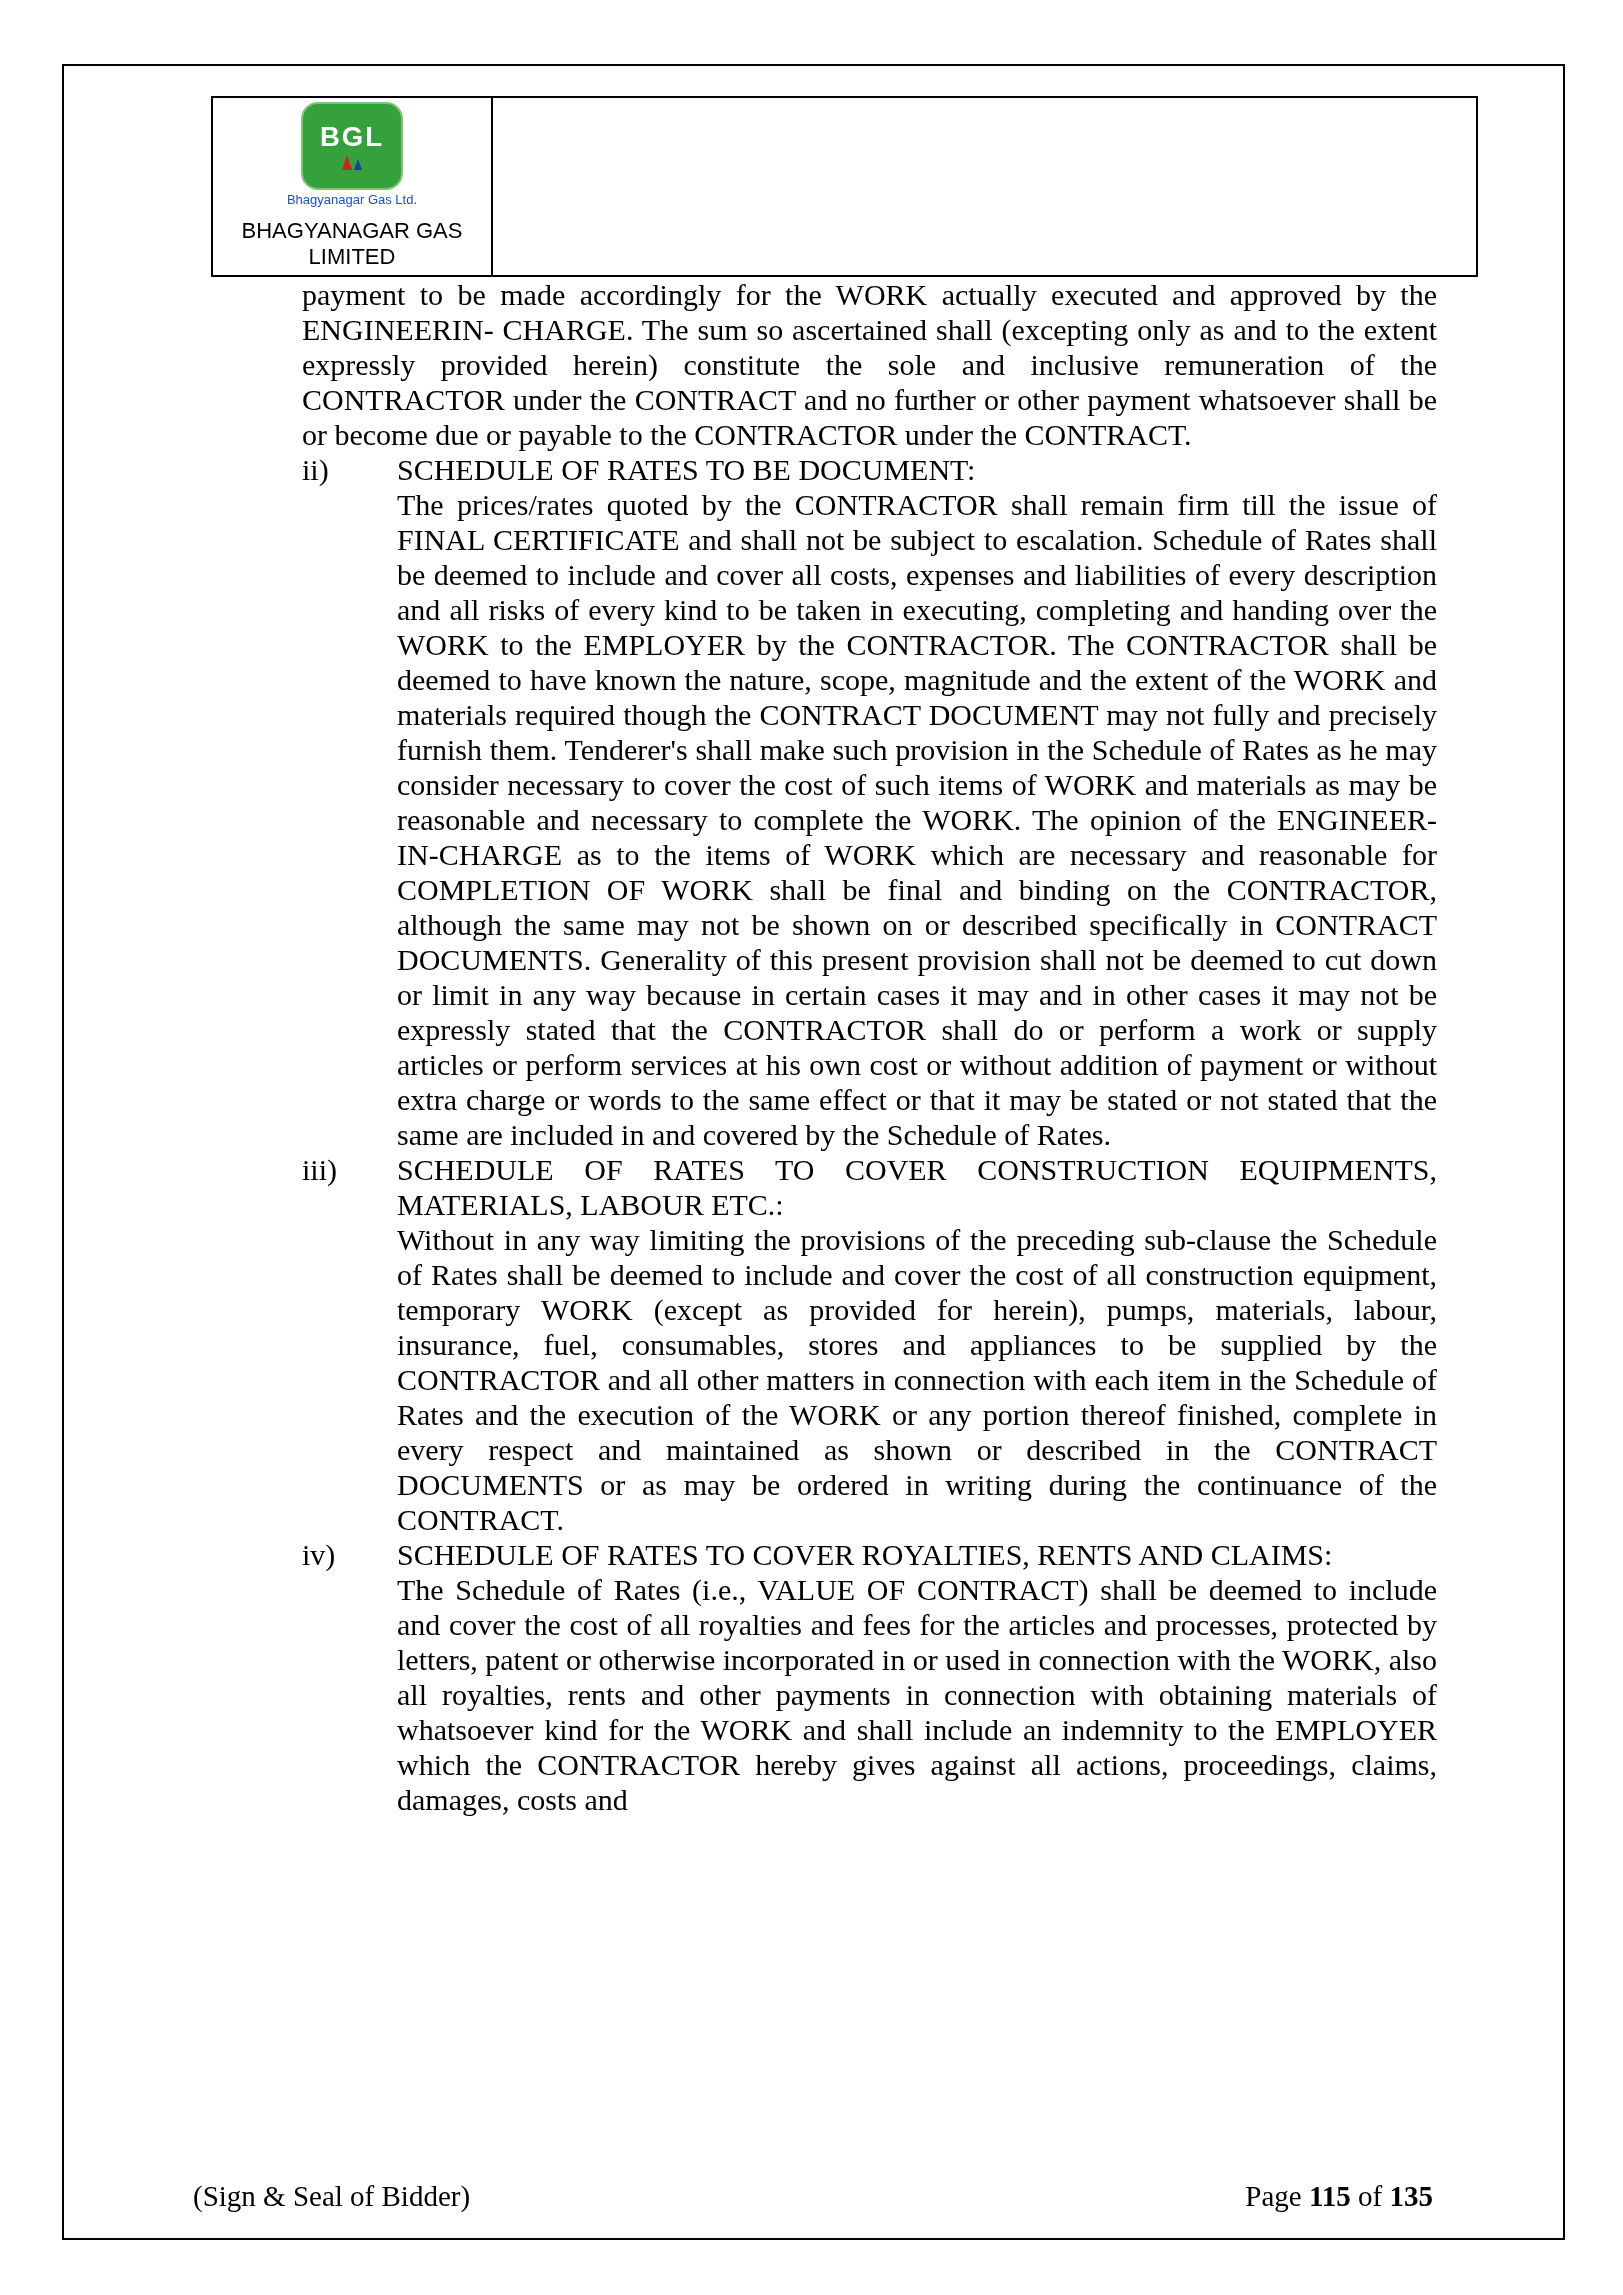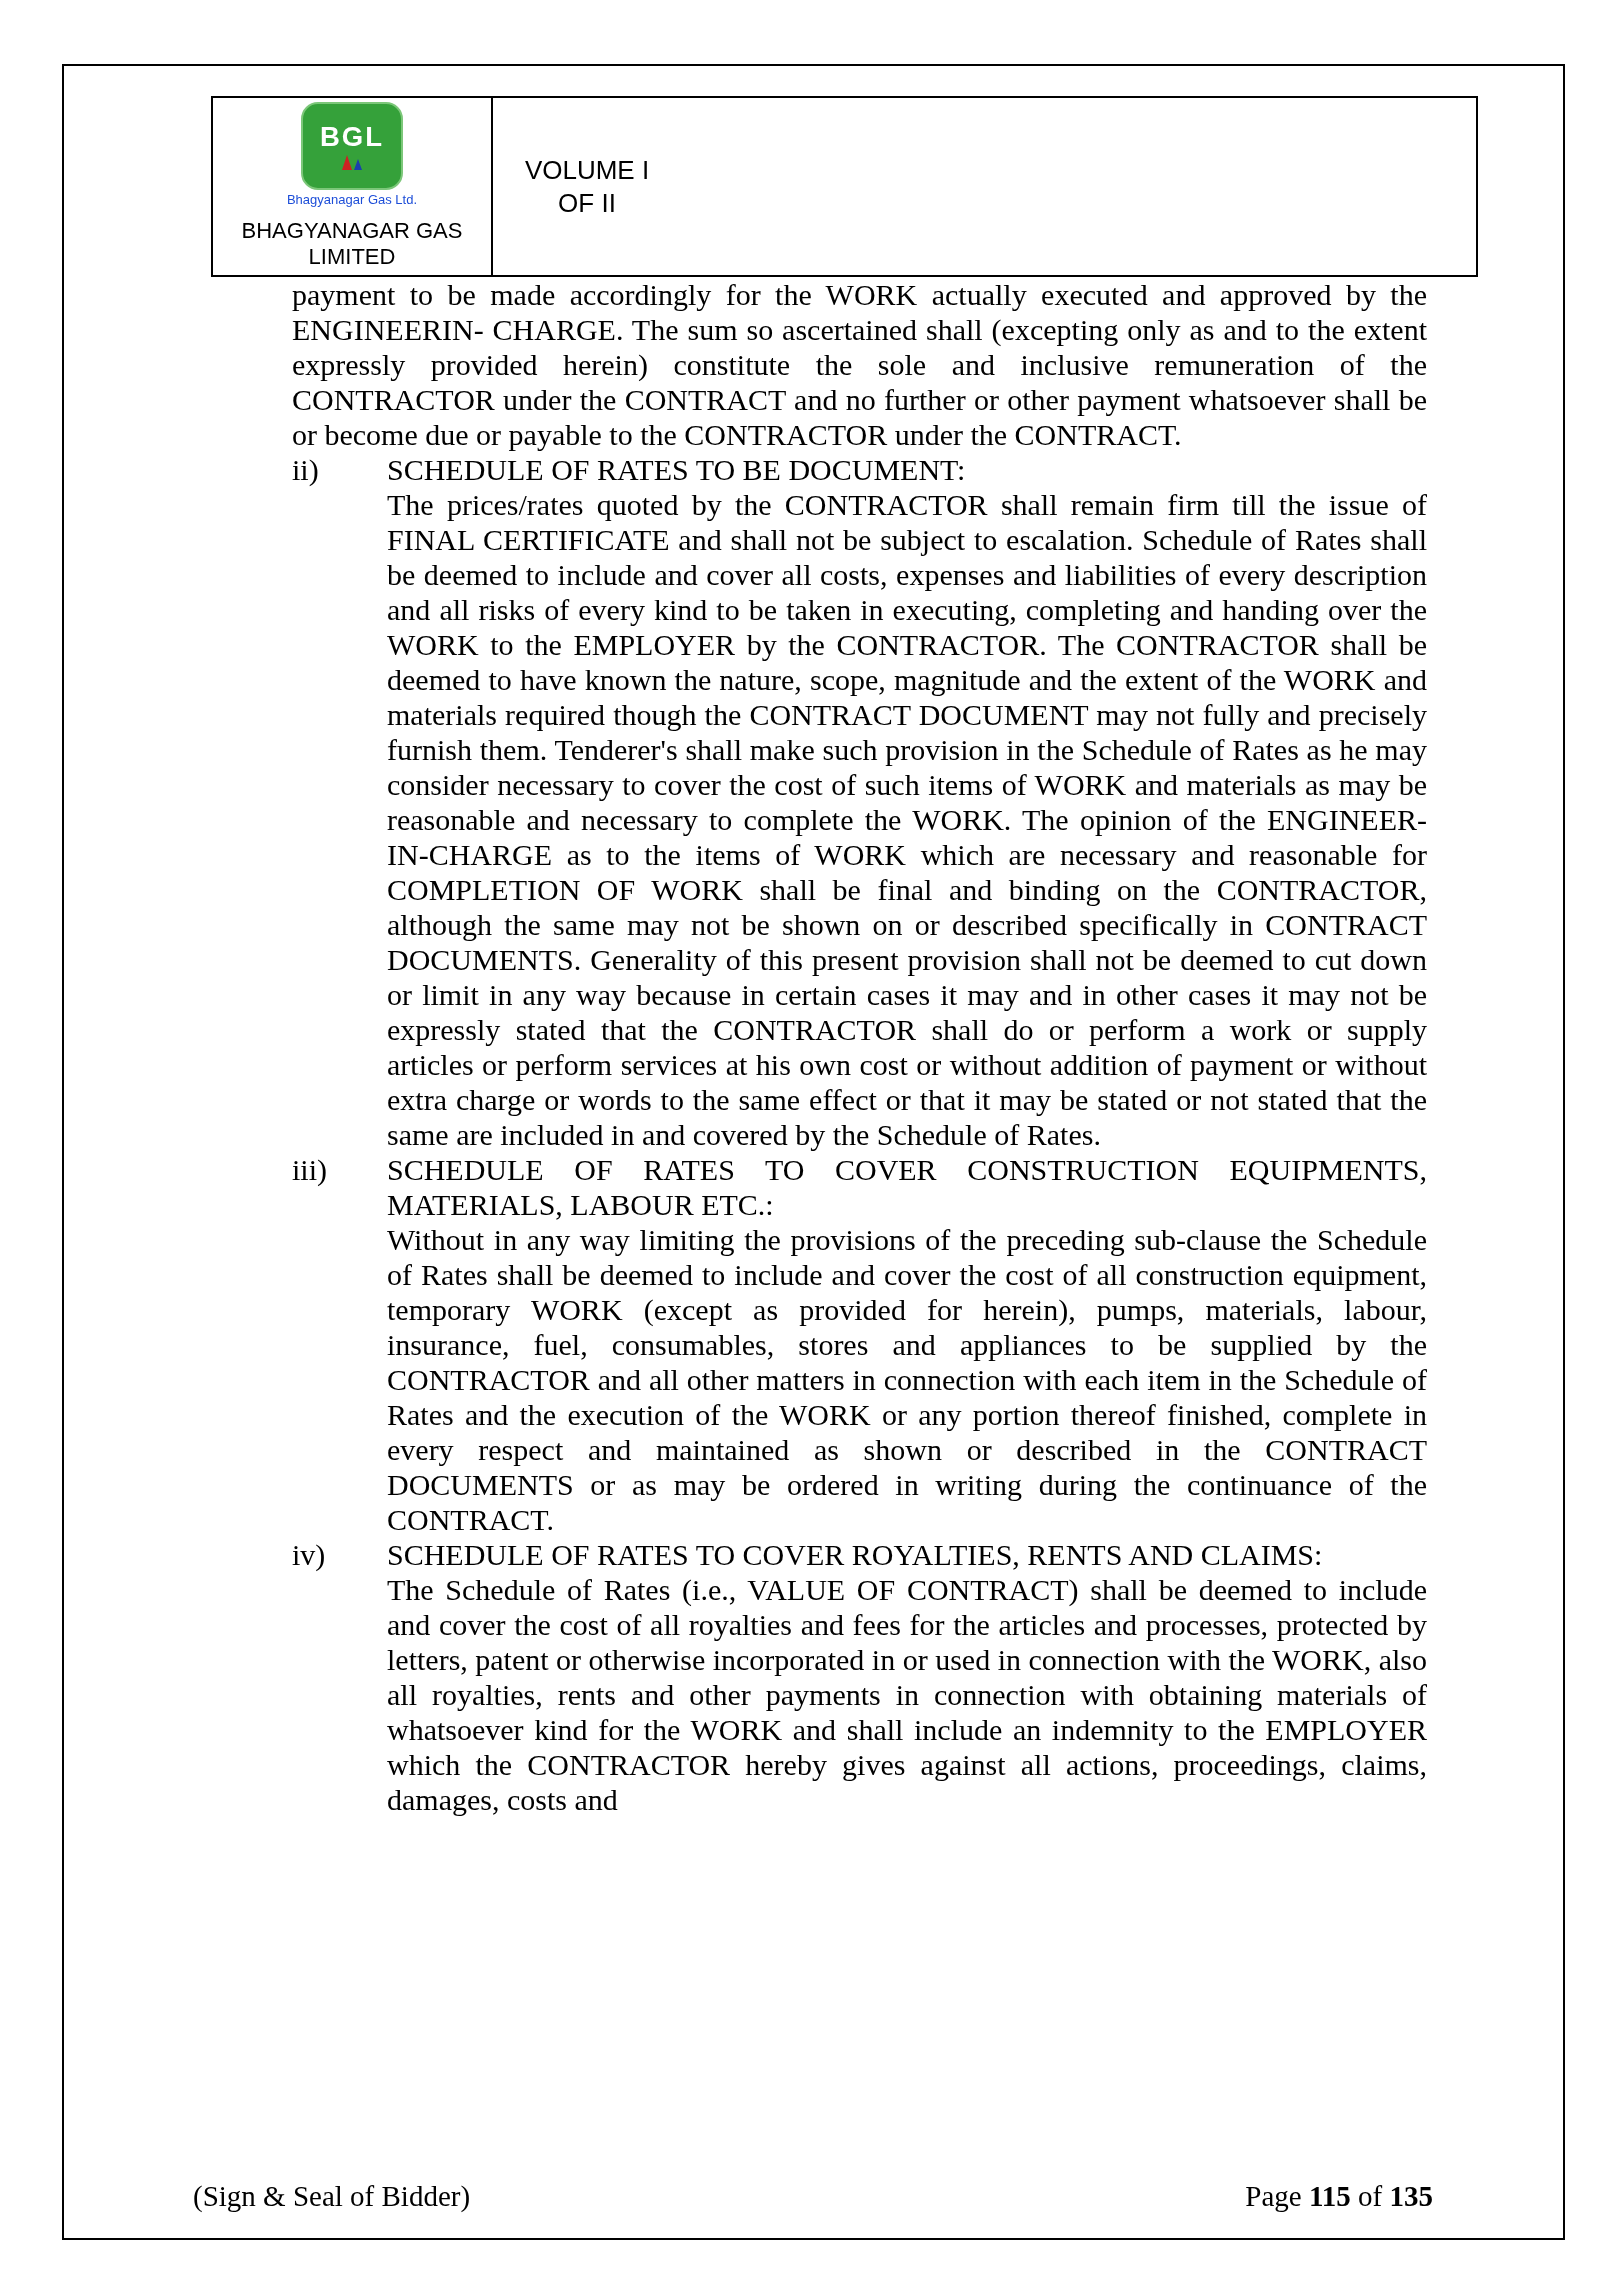--- a/index.html
+++ b/index.html
@@ -39,21 +39,21 @@
   .logo-sub { font-size:13px; color:#1d4ed8; margin-top:2px; white-space:nowrap; }
   .org-name {
     margin-top:11px; font-size:22px; line-height:26px; text-align:center;
     color:#000; width:236px;
   }
   .header-title { font-size:29.4px; line-height:37px; text-align:justify; }
   .header-bid { font-size:29.4px; line-height:37px; text-align:center; }
   .volume-line { font-size:26px; line-height:33px; }
   
   .content {
-    position:absolute; left:292px; top:277px; width:1135px;
+    position:absolute; left:302px; top:277px; width:1135px;
     font-size:30px; line-height:35px; text-align:justify;
   }
   .content p { margin:0; }
   .intro { margin-left:95px; }
   .list-item { position:relative; padding-left:95px; }
   .item-label { position:absolute; left:0; top:0; }
   .item-heading { text-align:justify; }
   
   .footer-left {
     position:absolute; left:193px; top:2180px; font-size:29px;
@@ -77,24 +77,20 @@
         <span class="logo-flames">
           <span class="flame-red"></span>
           <span class="flame-blue"></span>
         </span>
       </div>
       <div class="logo-sub">Bhagyanagar Gas Ltd.</div>
       <div class="org-name">BHAGYANAGAR GAS LIMITED</div>
     </div>
 
 
-    <div class="cell cell-volume">
-      <div class="volume-line">VOLUME I</div>
-      <div class="volume-line">OF II</div>
-    </div>
 
   </div>
 
   <div class="content">
 
     <p class="intro">payment to be made accordingly for the WORK actually executed and approved by the ENGINEERIN- CHARGE. The sum so ascertained shall (excepting only as and to the extent expressly provided herein) constitute the sole and inclusive remuneration of the CONTRACTOR under the CONTRACT and no further or other payment whatsoever shall be or become due or payable to the CONTRACTOR under the CONTRACT.</p>
 
     <div class="list-item">
       <span class="item-label">ii)</span>
       <div class="item-content">

